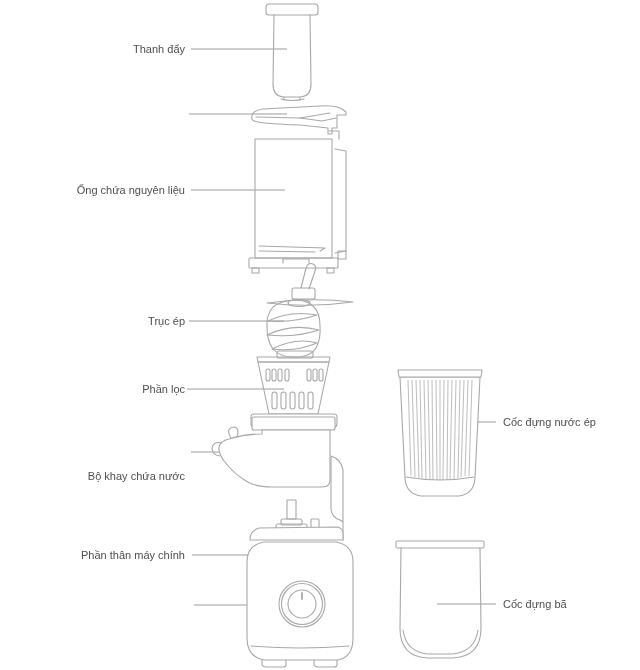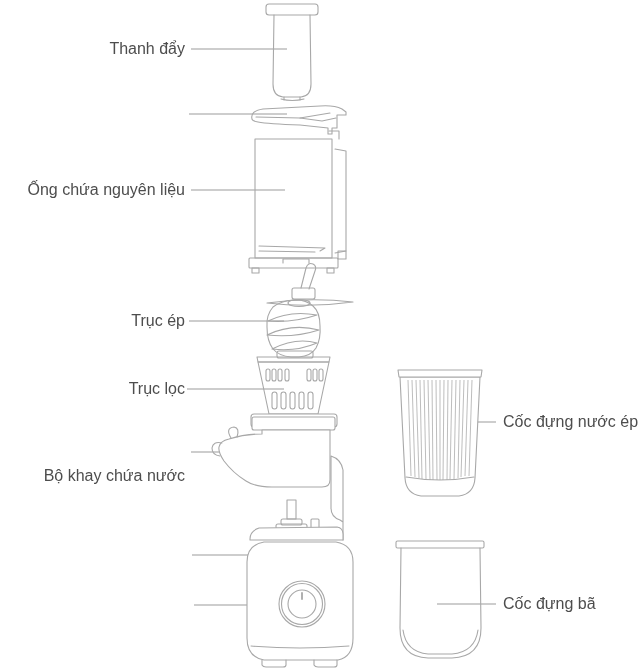--- a/index.html
+++ b/index.html
@@ -3,21 +3,21 @@
 <meta charset="utf-8">
 <style>
   html,body{margin:0;padding:0;}
   body{background:#ffffff;font-family:"Liberation Sans",sans-serif;}
   .stage{position:relative;width:640px;height:670px;background:#ffffff;overflow:hidden;}
   svg{position:absolute;left:0;top:0;}
   .s{fill:none;stroke:#a8a8a8;stroke-width:1.1;stroke-linecap:round;stroke-linejoin:round;}
   .sf{fill:#ffffff;stroke:#a8a8a8;stroke-width:1.1;stroke-linecap:round;stroke-linejoin:round;}
   .leader{stroke:#9b9b9b;stroke-width:1;}
   .rib{stroke:#b5b5b5;stroke-width:0.9;}
-  .lbl{position:absolute;font-size:16px;color:#4d4d4d;line-height:20px;white-space:nowrap;}
+  .lbl{position:absolute;font-size:11px;color:#4d4d4d;line-height:20px;white-space:nowrap;}
   .lbl.left{left:0;width:185px;text-align:right;}
   .lbl.right{left:503px;text-align:right;}
 </style>
 </head>
 <body>
 
 <div class="stage">
 
   <svg width="640" height="670" viewBox="0 0 640 670">
 
@@ -143,18 +143,19 @@
     <g>
       <rect class="s" x="396" y="541" width="88" height="7" rx="1.5"></rect>
       <path class="s" d="M401,548 L400,628 Q400,657 428,658 L452,658 Q481,657 481,628 L480,548"></path>
       <path class="s" d="M403,630 Q406,652 428,654 L452,654 Q475,652 478,630"></path>
     </g>
   </svg>
 
   <div class="lbl left" style="top:39px">Thanh đẩy</div>
   <div class="lbl left" style="top:180px">Ống chứa nguyên liệu</div>
   <div class="lbl left" style="top:311px">Trục ép</div>
-  <div class="lbl left" style="top:379px">Trục lọc</div>
+  <div class="lbl left" style="top:379px">Phần lọc</div>
   <div class="lbl left" style="top:466px">Bộ khay chứa nước</div>
+  <div class="lbl left" style="top:545px">Phần thân máy chính</div>
   <div class="lbl right" style="top:412px">Cốc đựng nước ép</div>
   <div class="lbl right" style="top:594px">Cốc đựng bã</div>
 
 </div>
 
 </body></html>

